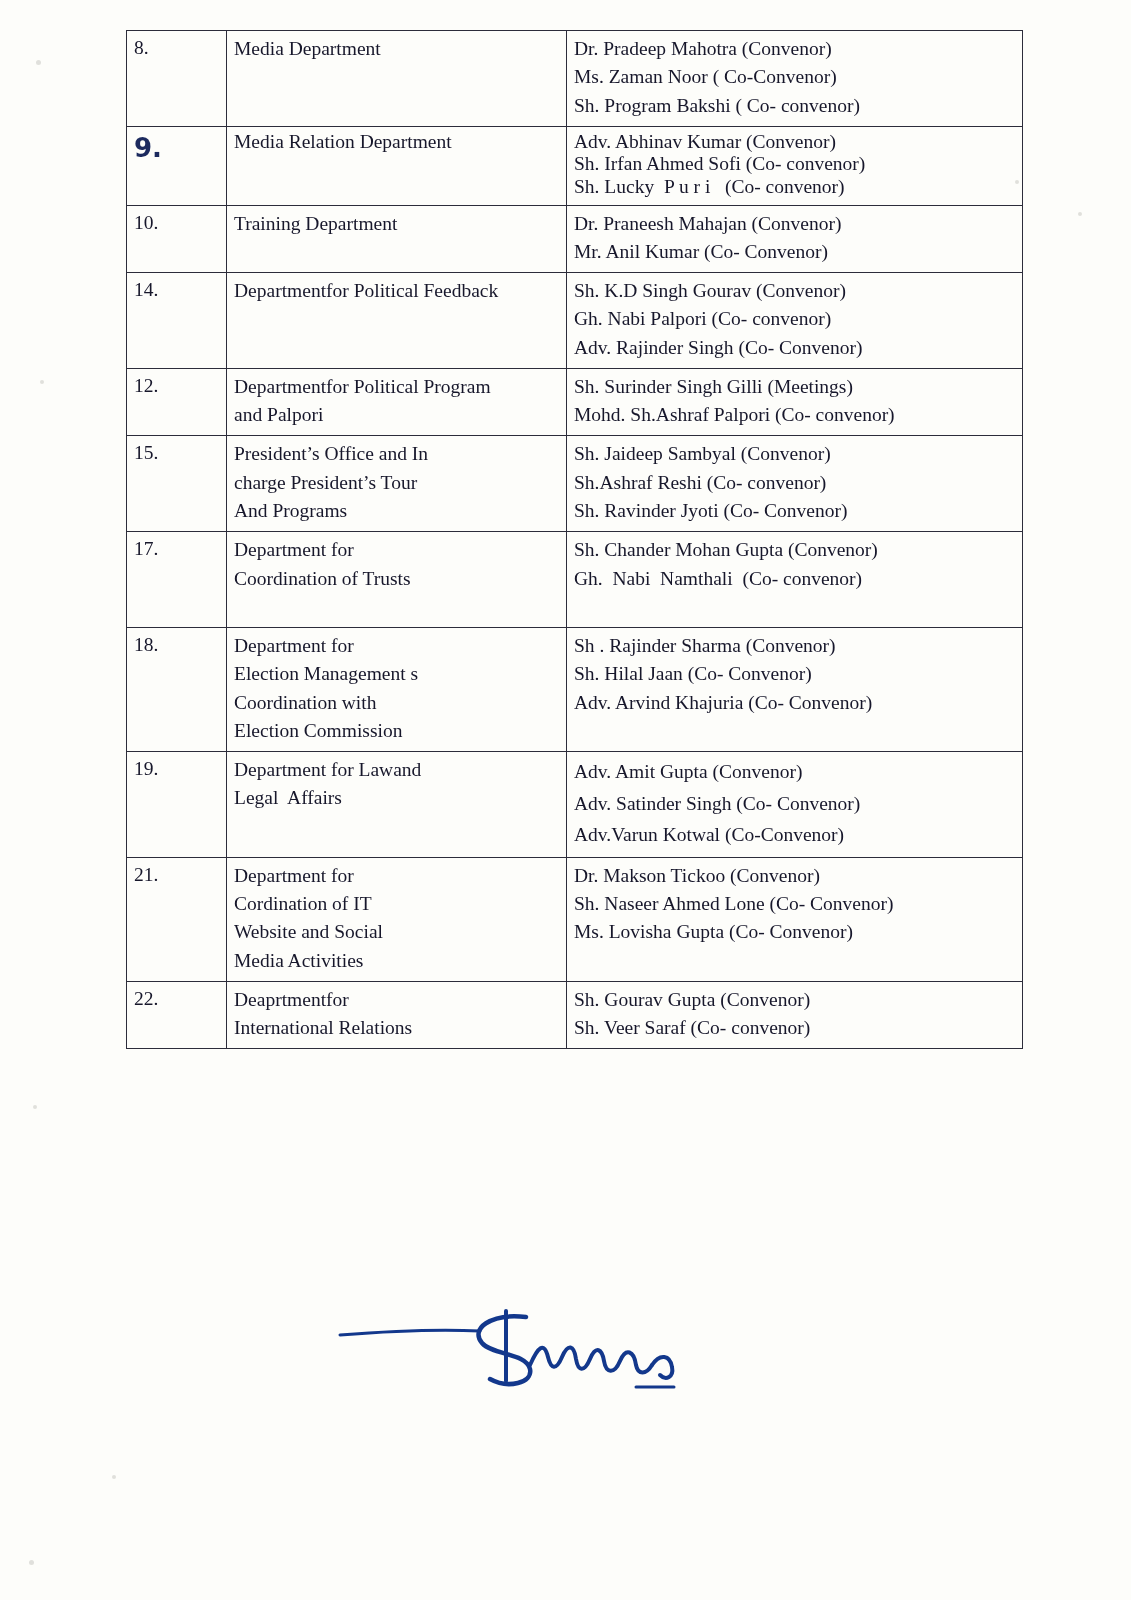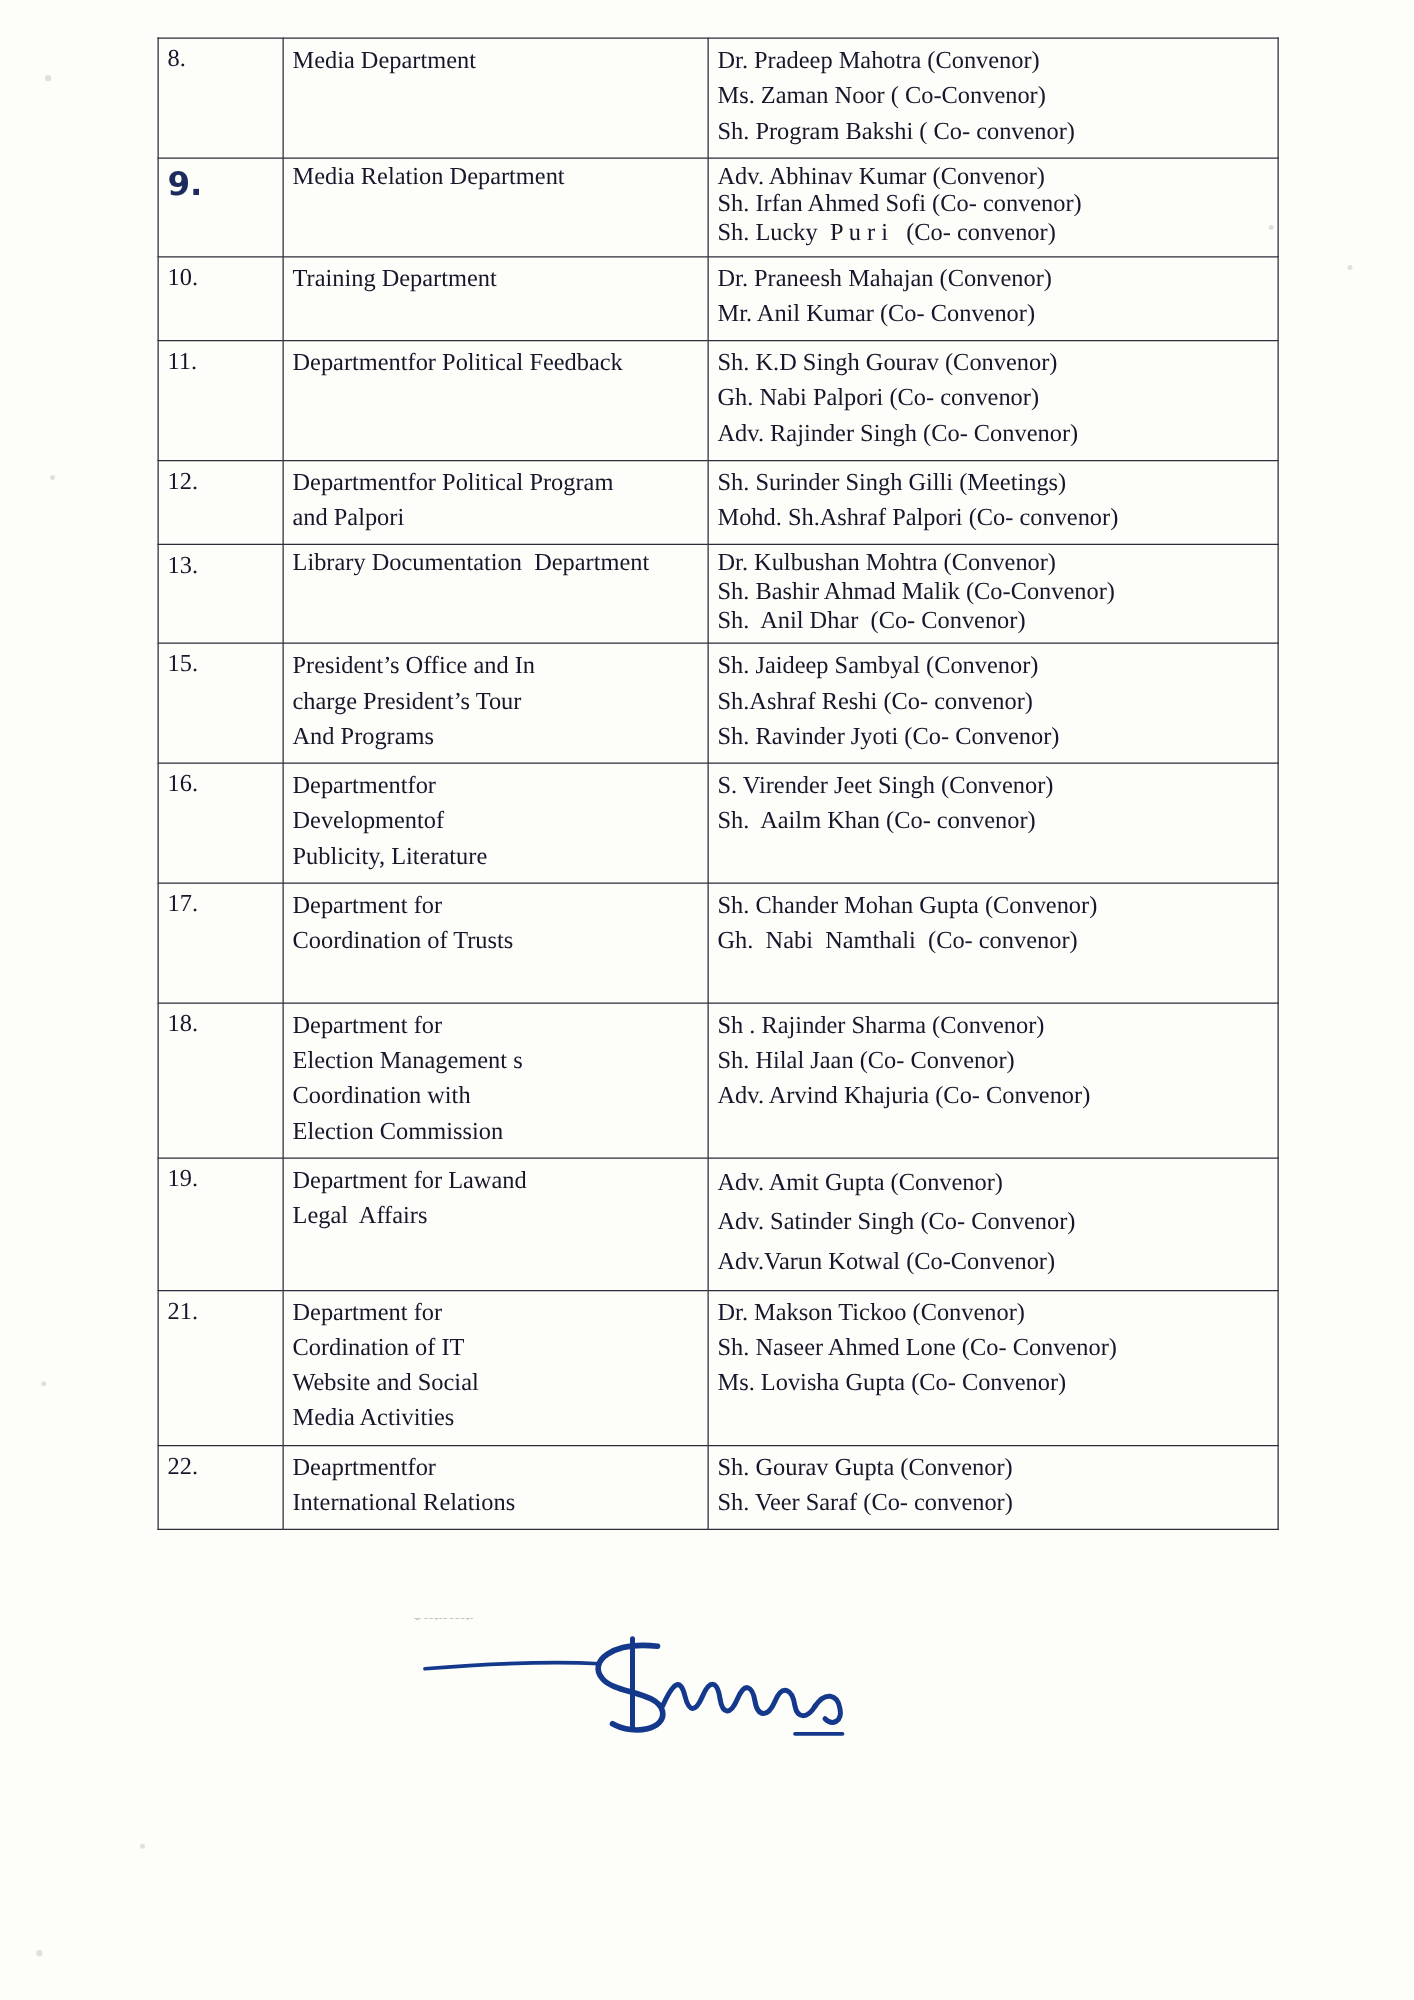--- a/index.html
+++ b/index.html
@@ -138,21 +138,21 @@
         <td>
           <span class="dept-line">Training Department</span>
         </td>
         <td>
           <span class="name-line">Dr. Praneesh Mahajan (Convenor)</span>
           <span class="name-line">Mr. Anil Kumar (Co- Convenor)</span>
         </td>
       </tr>
 
       <tr class="mid">
-        <td class="num-cell">11.</td>
+        <td class="num-cell">14.</td>
         <td>
           <span class="dept-line">Departmentfor Political Feedback</span>
         </td>
         <td>
           <span class="name-line">Sh. K.D Singh Gourav (Convenor)</span>
           <span class="name-line">Gh. Nabi Palpori (Co- convenor)</span>
           <span class="name-line">Adv. Rajinder Singh (Co- Convenor)</span>
         </td>
       </tr>
 
@@ -161,59 +161,36 @@
         <td>
           <span class="dept-line">Departmentfor Political Program</span>
           <span class="dept-line">and Palpori</span>
         </td>
         <td>
           <span class="name-line">Sh. Surinder Singh Gilli (Meetings)</span>
           <span class="name-line">Mohd. Sh.Ashraf Palpori (Co- convenor)</span>
         </td>
       </tr>
 
-      <tr class="tight">
-        <td class="num-cell">13.</td>
-        <td>
-          <span class="dept-line">Library Documentation  Department</span>
-        </td>
-        <td>
-          <span class="name-line">Dr. Kulbushan Mohtra (Convenor)</span>
-          <span class="name-line">Sh. Bashir Ahmad Malik (Co-Convenor)</span>
-          <span class="name-line">Sh.  Anil Dhar  (Co- Convenor)</span>
-        </td>
-      </tr>
 
 
       <tr class="mid">
         <td class="num-cell">15.</td>
         <td>
           <span class="dept-line">President’s Office and In</span>
           <span class="dept-line">charge President’s Tour</span>
           <span class="dept-line">And Programs</span>
         </td>
         <td>
           <span class="name-line">Sh. Jaideep Sambyal (Convenor)</span>
           <span class="name-line">Sh.Ashraf Reshi (Co- convenor)</span>
           <span class="name-line">Sh. Ravinder Jyoti (Co- Convenor)</span>
         </td>
       </tr>
 
-      <tr class="mid">
-        <td class="num-cell">16.</td>
-        <td>
-          <span class="dept-line">Departmentfor</span>
-          <span class="dept-line">Developmentof</span>
-          <span class="dept-line">Publicity, Literature</span>
-        </td>
-        <td>
-          <span class="name-line">S. Virender Jeet Singh (Convenor)</span>
-          <span class="name-line">Sh.  Aailm Khan (Co- convenor)</span>
-        </td>
-      </tr>
 
       <tr class="mid">
         <td class="num-cell">17.</td>
         <td>
           <span class="dept-line">Department for</span>
           <span class="dept-line">Coordination of Trusts</span>
         </td>
         <td>
           <span class="name-line">Sh. Chander Mohan Gupta (Convenor)</span>
           <span class="name-line">Gh.  Nabi  Namthali  (Co- convenor)</span>

